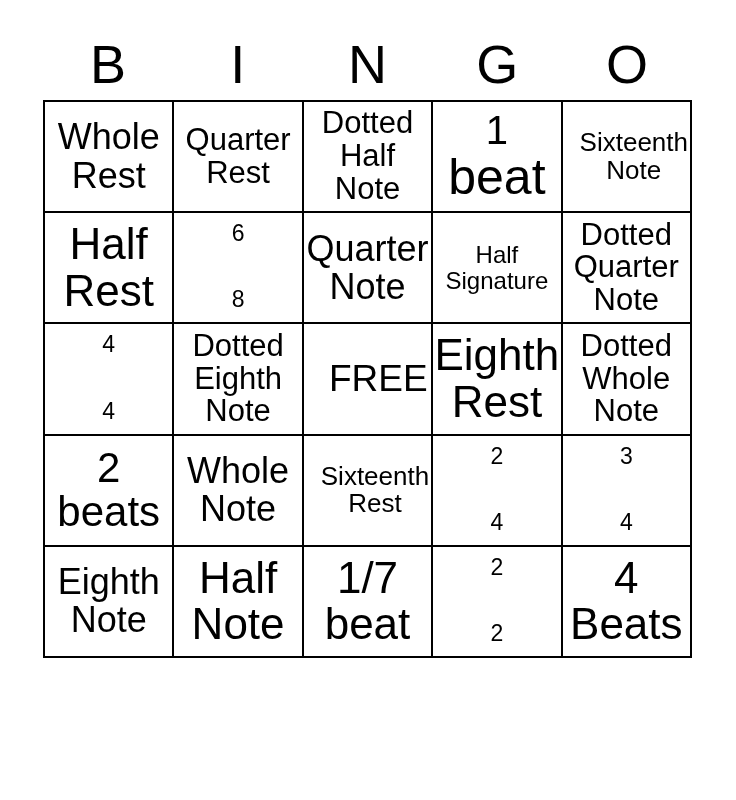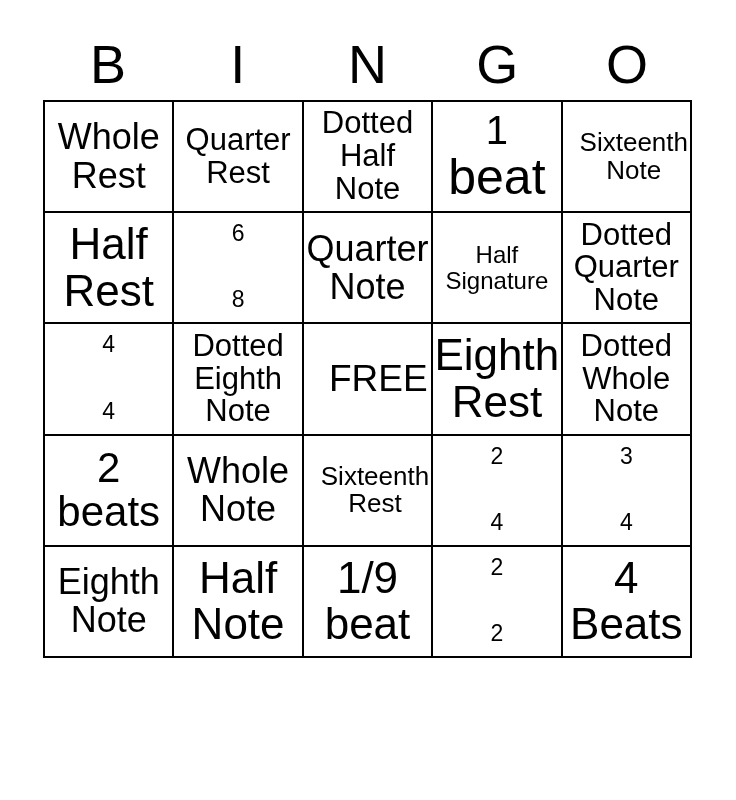--- a/index.html
+++ b/index.html
@@ -272,21 +272,21 @@
       </div>
     </div>
     <div class="cell">
       <div class="cell-words fs-xl">
         <span class="line">Half</span>
         <span class="line">Note</span>
       </div>
     </div>
     <div class="cell">
       <div class="cell-words fs-xl">
-        <span class="line">1/9</span>
+        <span class="line">1/7</span>
         <span class="line">beat</span>
       </div>
     </div>
     <div class="cell">
       <div class="cell-timesig">
         <span class="ts-num">2</span>
         <span class="ts-den">2</span>
       </div>
     </div>
     <div class="cell">

